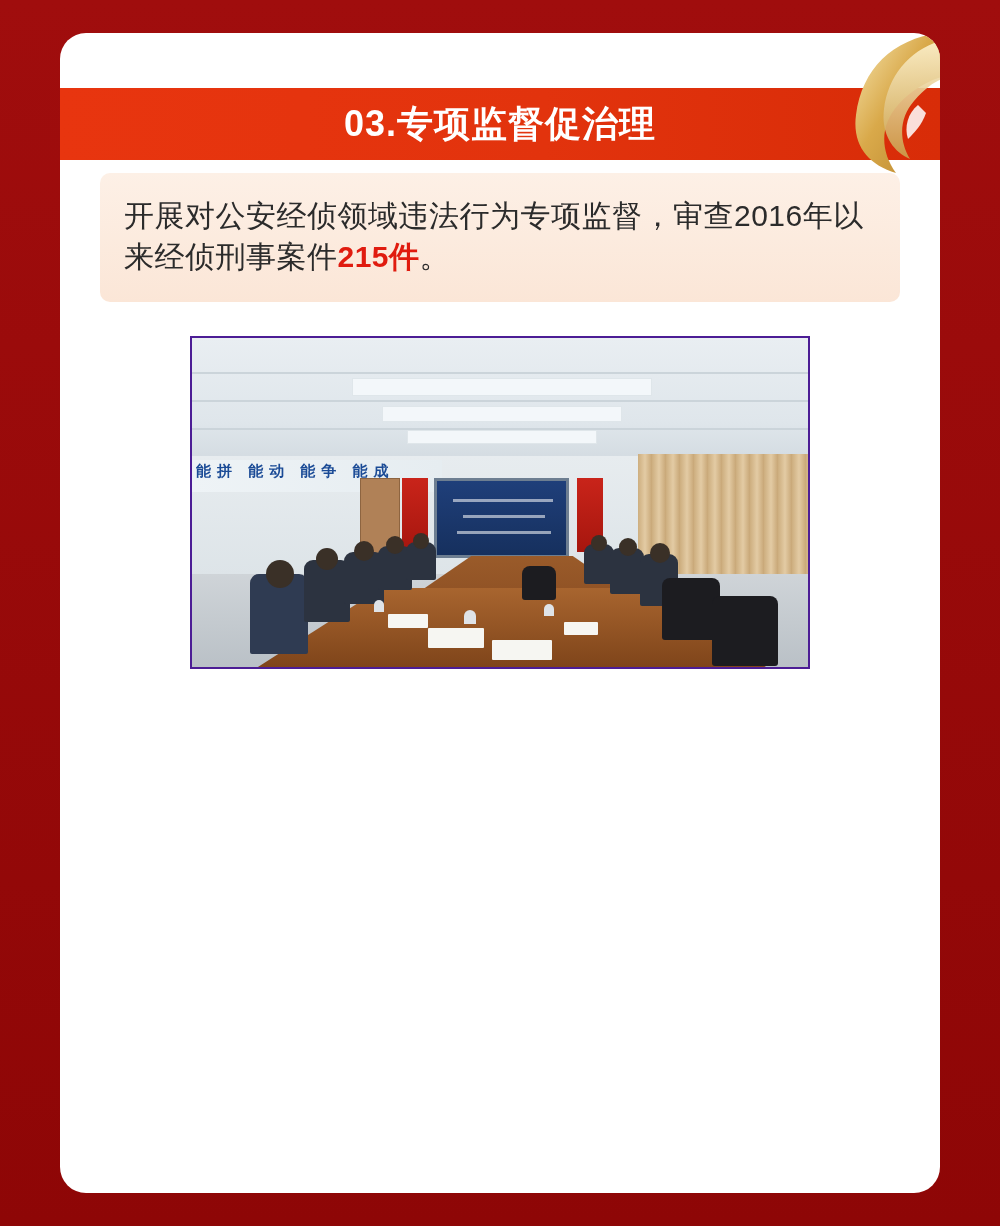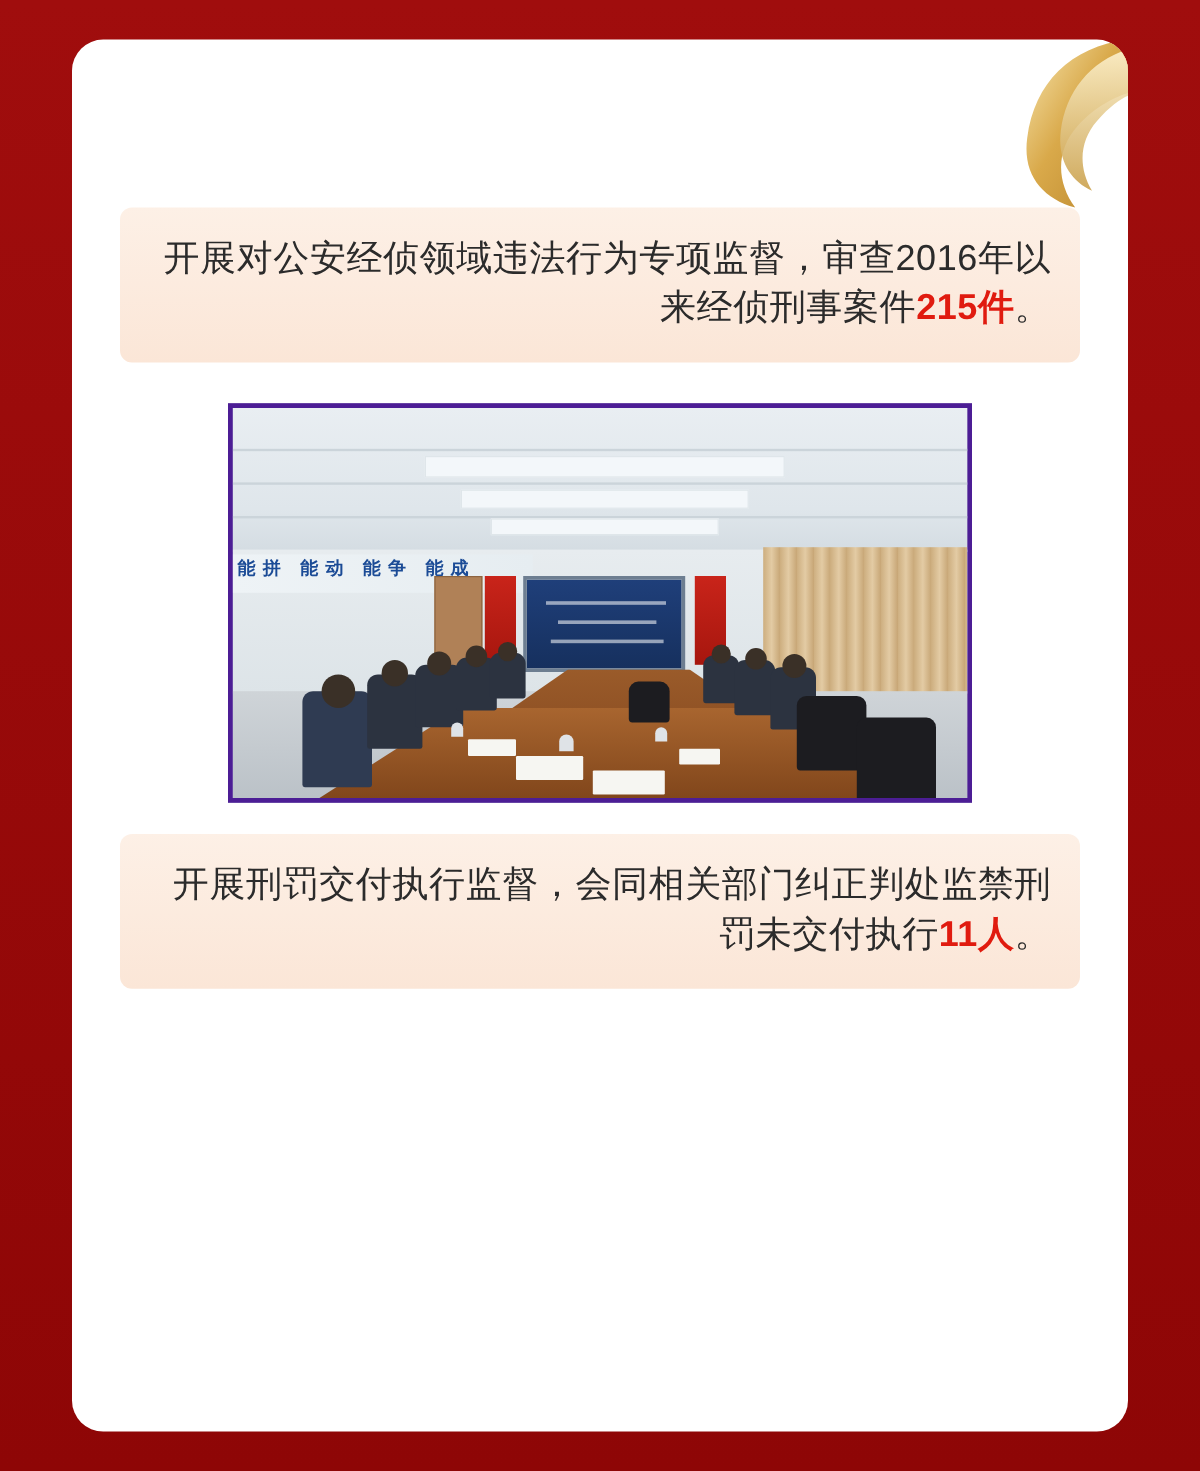--- a/index.html
+++ b/index.html
@@ -71,39 +71,39 @@
     border-radius: 10px;
     padding: 22px 24px 24px 24px;
     margin-bottom: 34px;
   }
   .para-text {
     font-size: 30px;
     line-height: 1.38;
     color: #2b2b2b;
     letter-spacing: 0.5px;
     font-weight: 500;
-    text-align: right;
+    text-align: left;
   }
   .para-text .hl {
     color: #e01b0f;
     font-weight: bold;
   }
 
   
   .photo-wrap {
     width: 620px;
     margin: 8px auto 26px auto;
   }
   .photo {
     position: relative;
     width: 620px;
     height: 333px;
     overflow: hidden;
     background: #cfd6dd;
-    border: 4px solid #4c1d95;
+    border: 2px solid #4c1d95;
   }
   
   .ph-ceiling {
     position: absolute; left: 0; top: 0; width: 620px; height: 120px;
     background: linear-gradient(180deg, #e9eef2 0%, #dfe6eb 70%, #d4dce2 100%);
   }
   .ph-ceil-line {
     position: absolute; height: 2px; background: #cbd4da; left: 0; width: 620px;
   }
   .ph-panel {
@@ -174,20 +174,23 @@
     position: absolute; background: #dfe3e7; border-radius: 6px 6px 0 0;
   }
 
   
 </style>
 </head>
 <body>
 
 <div class="card">
 
+  <div class="header">
+    <div class="header-title">03.专项监督促治理</div>
+  </div>
 
   <div class="ribbon">
     <svg width="120" height="150" viewBox="0 0 120 150">
       <defs>
         <linearGradient id="g1" x1="0" y1="0" x2="1" y2="1">
           <stop offset="0%" stop-color="#f7e6b0"></stop>
           <stop offset="45%" stop-color="#d9a94a"></stop>
           <stop offset="100%" stop-color="#b8842b"></stop>
         </linearGradient>
         <linearGradient id="g2" x1="0" y1="0" x2="0" y2="1">
@@ -262,20 +265,15 @@
         <div class="ph-paper" style="left:300px;top:302px;width:60px;height:20px;"></div>
         <div class="ph-paper" style="left:196px;top:276px;width:40px;height:14px;"></div>
         <div class="ph-paper" style="left:372px;top:284px;width:34px;height:13px;"></div>
         <div class="ph-white" style="left:272px;top:272px;width:12px;height:14px;"></div>
         <div class="ph-white" style="left:182px;top:262px;width:10px;height:12px;"></div>
         <div class="ph-white" style="left:352px;top:266px;width:10px;height:12px;"></div>
       </div>
     </div>
 
 
-    <div class="para-box">
-      <div class="para-text">
-        <span>开展刑罚交付执行监督，会同相关部门纠正判处监禁刑罚未交付执行</span><span class="hl">11人</span><span>。</span>
-      </div>
-    </div>
 
   </div>
 </div>
 
 </body></html>

